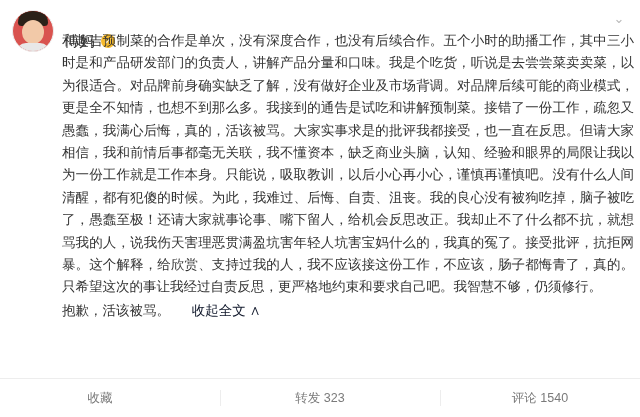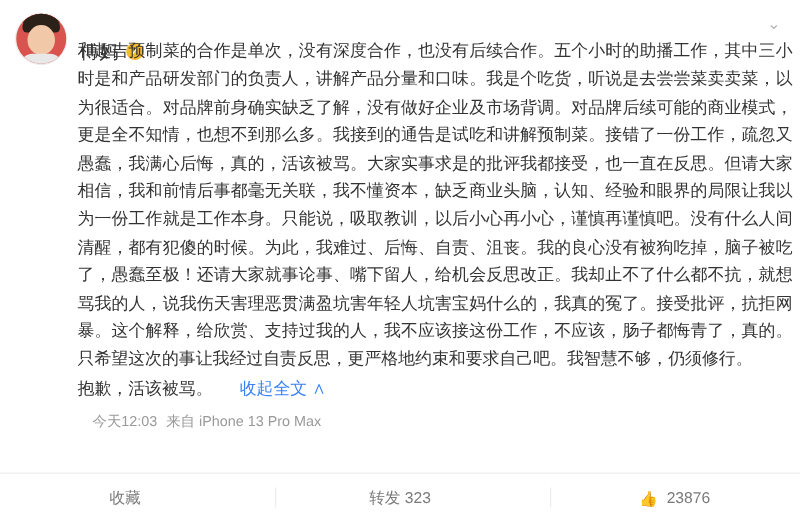--- a/index.html
+++ b/index.html
@@ -127,21 +127,21 @@
     padding-left: 50px;
   }
   .collapse-row {
     padding-left: 50px;
     margin-top: 1px;
     font-size: 13.5px;
     line-height: 22px;
     color: #333;
   }
   .collapse-link {
-    color: #3b82f6;
+    color: #0f172a;
     margin-left: 18px;
     cursor: pointer;
   }
   .meta-row {
     padding-left: 62px;
     margin-top: 8px;
     font-size: 11.5px;
     color: #9a9a9a;
     line-height: 16px;
   }
@@ -212,36 +212,31 @@
     </div>
     <div class="menu-icon">⌄</div>
   </div>
 
   <div class="post-body">
     <div class="post-text">和趣吉预制菜的合作是单次，没有深度合作，也没有后续合作。五个小时的助播工作，其中三小时是和产品研发部门的负责人，讲解产品分量和口味。我是个吃货，听说是去尝尝菜卖卖菜，以为很适合。对品牌前身确实缺乏了解，没有做好企业及市场背调。对品牌后续可能的商业模式，更是全不知情，也想不到那么多。我接到的通告是试吃和讲解预制菜。接错了一份工作，疏忽又愚蠢，我满心后悔，真的，活该被骂。大家实事求是的批评我都接受，也一直在反思。但请大家相信，我和前情后事都毫无关联，我不懂资本，缺乏商业头脑，认知、经验和眼界的局限让我以为一份工作就是工作本身。只能说，吸取教训，以后小心再小心，谨慎再谨慎吧。没有什么人间清醒，都有犯傻的时候。为此，我难过、后悔、自责、沮丧。我的良心没有被狗吃掉，脑子被吃了，愚蠢至极！还请大家就事论事、嘴下留人，给机会反思改正。我却止不了什么都不抗，就想骂我的人，说我伤天害理恶贯满盈坑害年轻人坑害宝妈什么的，我真的冤了。接受批评，抗拒网暴。这个解释，给欣赏、支持过我的人，我不应该接这份工作，不应该，肠子都悔青了，真的。只希望这次的事让我经过自责反思，更严格地约束和要求自己吧。我智慧不够，仍须修行。</div>
     <div class="collapse-row">
       <span>抱歉，活该被骂。</span>
       <span class="collapse-link">收起全文 ∧</span>
     </div>
-    <div class="meta-row">
-      <span>今天12:03</span>
-      <span class="src">来自</span>
-      <span>iPhone 13 Pro Max</span>
-    </div>
   </div>
 
   <div class="divider"></div>
 
   <div class="action-bar">
     <div class="action">
       <span>收藏</span>
     </div>
     <div class="action">
       <span>转发</span>
       <span>323</span>
     </div>
     <div class="action">
-      <span class="thumb-icon">👍</span>
-      <span>23876</span>
+      <span>评论</span>
+      <span>1540</span>
     </div>
   </div>
 
 </div>
 
 </body></html>

